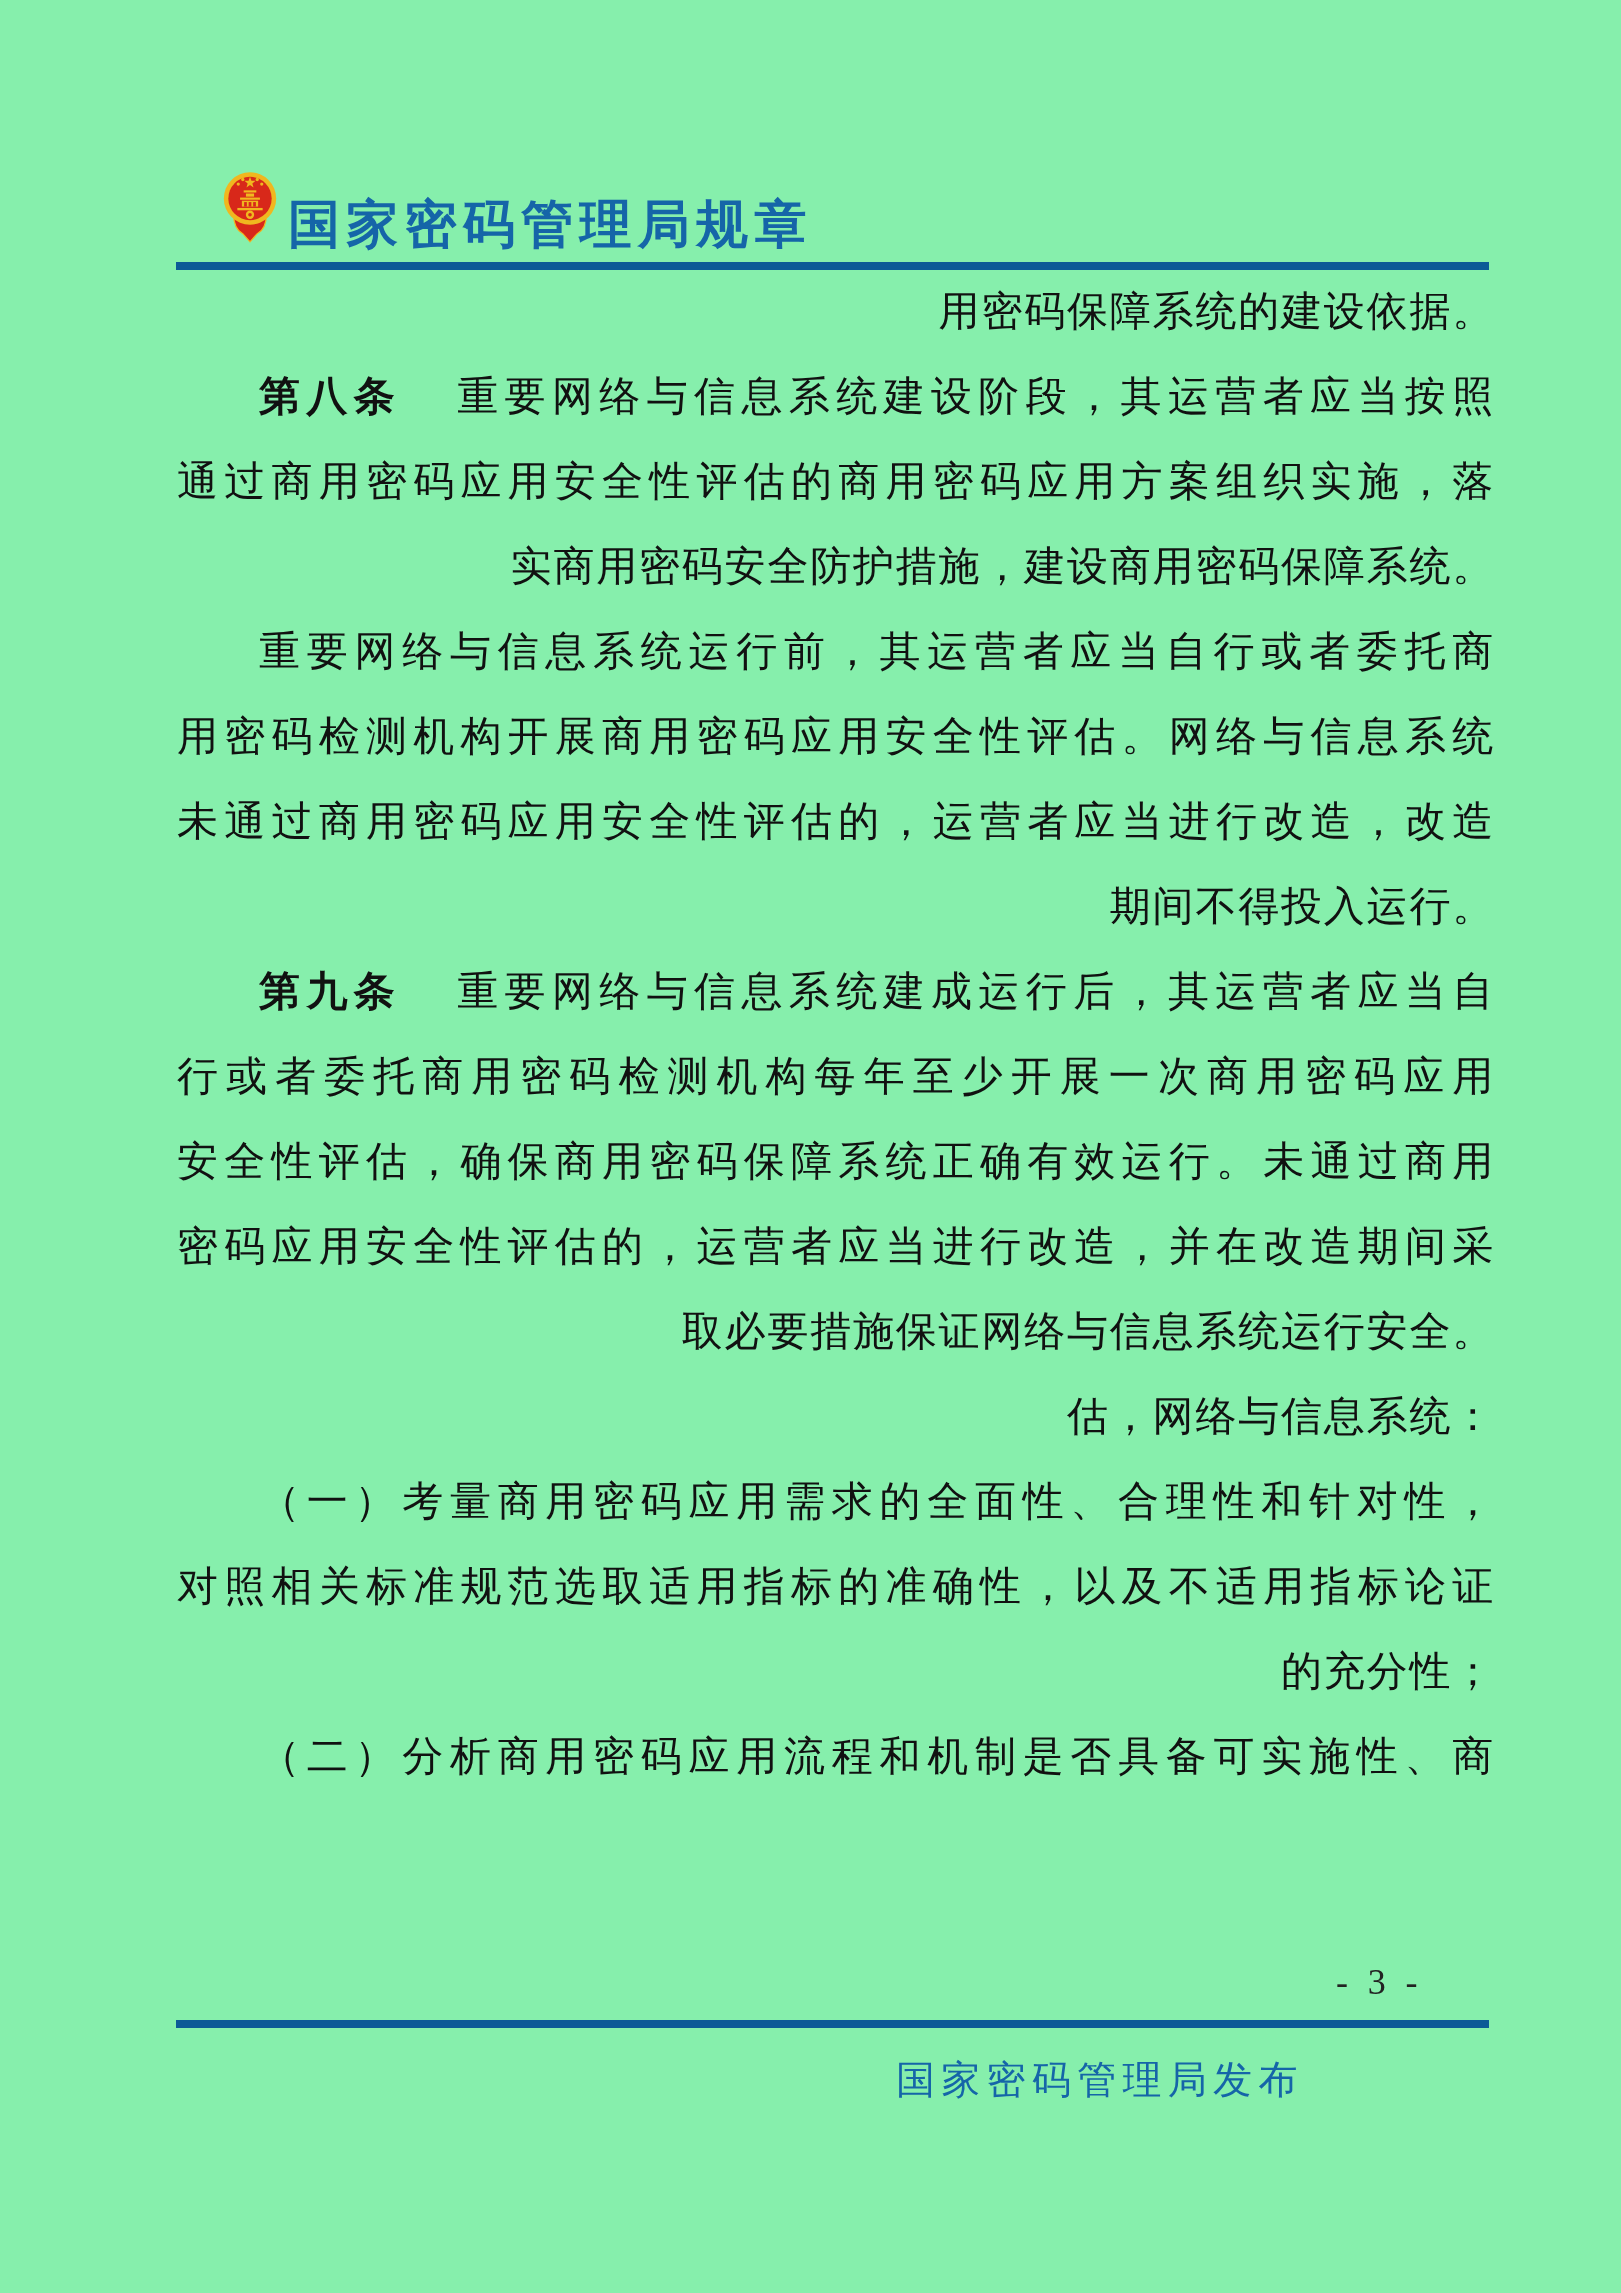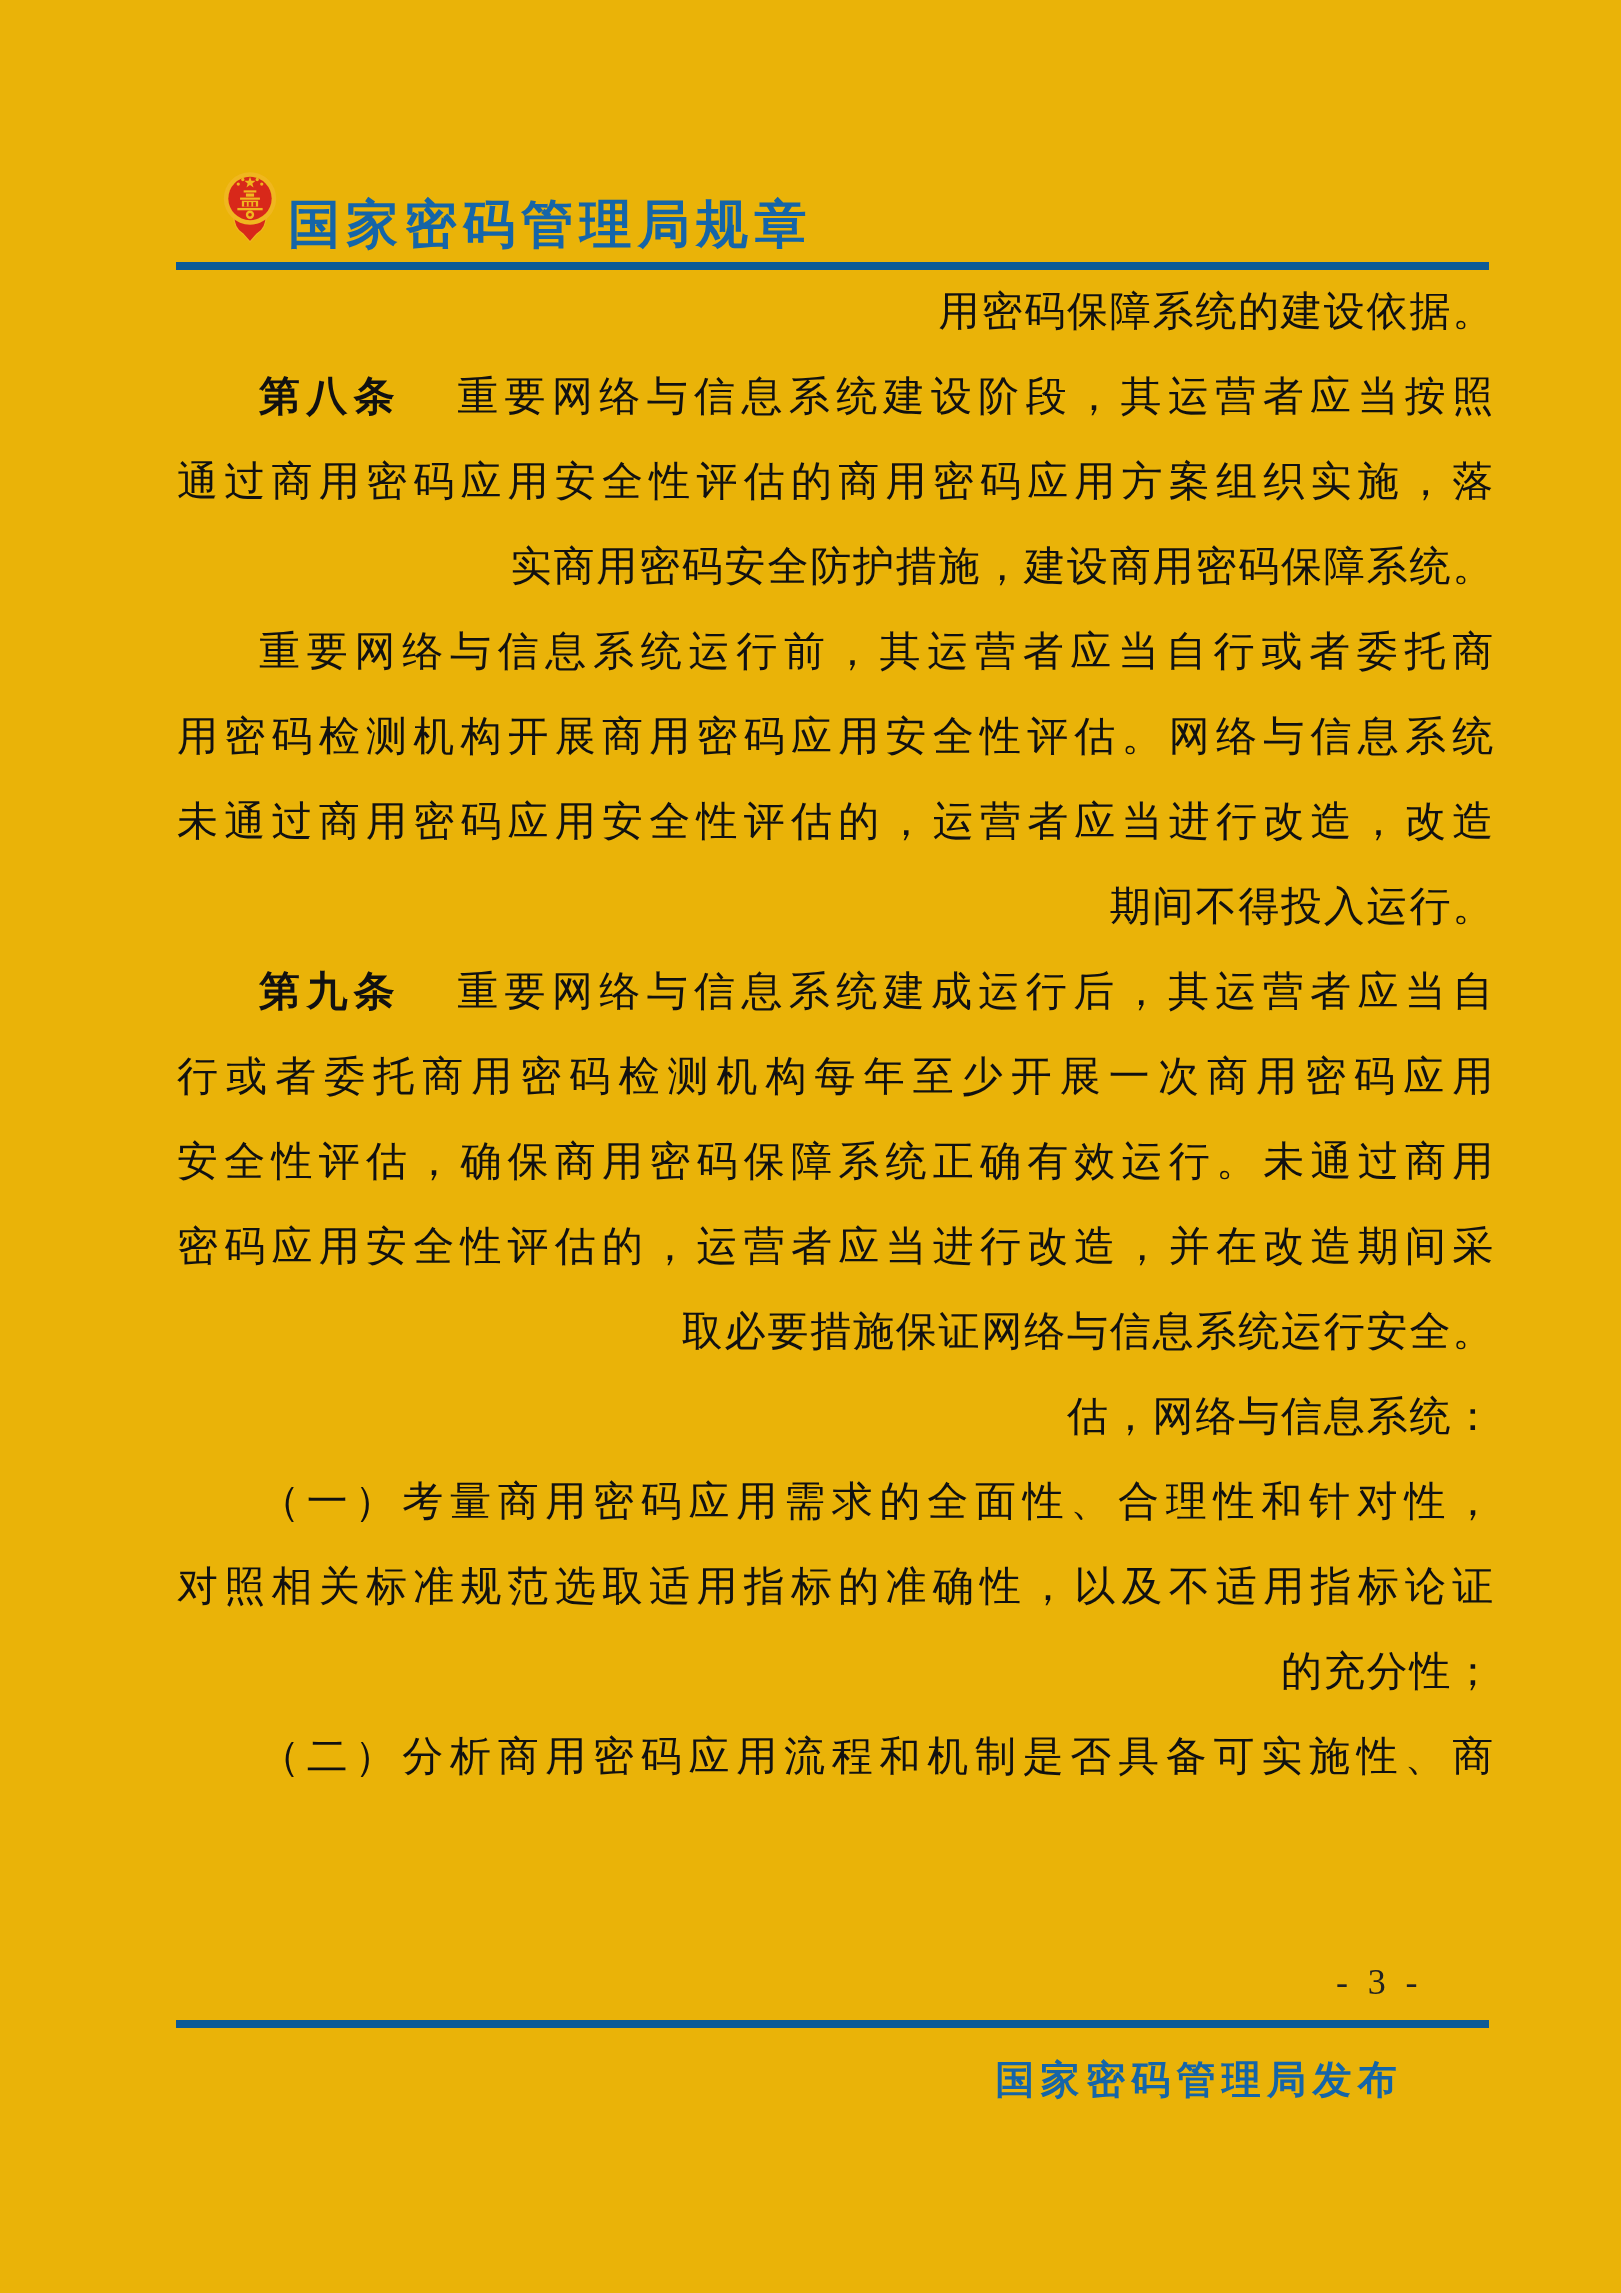--- a/index.html
+++ b/index.html
@@ -1,21 +1,21 @@
 <!DOCTYPE html>
 <html style="--title-blue: #1565A8; --rule-blue: #0C5A96;font-size:14.3px"><head>
 <meta charset="utf-8">
 <style>
   * { margin:0; padding:0; box-sizing:border-box; }
   html, body { background:#ffffff; }
   .page {
     position:relative;
     width:1622px;
     height:2294px;
-    background:#eab308;
+    background:#86efac;
     overflow:hidden;
     font-family:"Liberation Serif", serif;
     color:#111;
   }
   .emblem {
     position:absolute;
     left:222px;
     top:170px;
     width:56px;
     height:75px;
@@ -73,23 +73,22 @@
     text-align:center;
     font-size:36px;
     letter-spacing:5.4px;
     color:#222;
   }
   .publisher {
     position:absolute;
     top:2053px;
     left:896px;
     width:507px;
-    text-align:right;
     font-family:"Liberation Sans", sans-serif;
-    font-weight:700;
+    font-weight:400;
     font-size:39px;
     letter-spacing:6.3px;
     color:var(--title-blue,#1565A8);
     white-space:nowrap;
   }
 </style>
 </head>
 <body>
 
 <div class="page">

